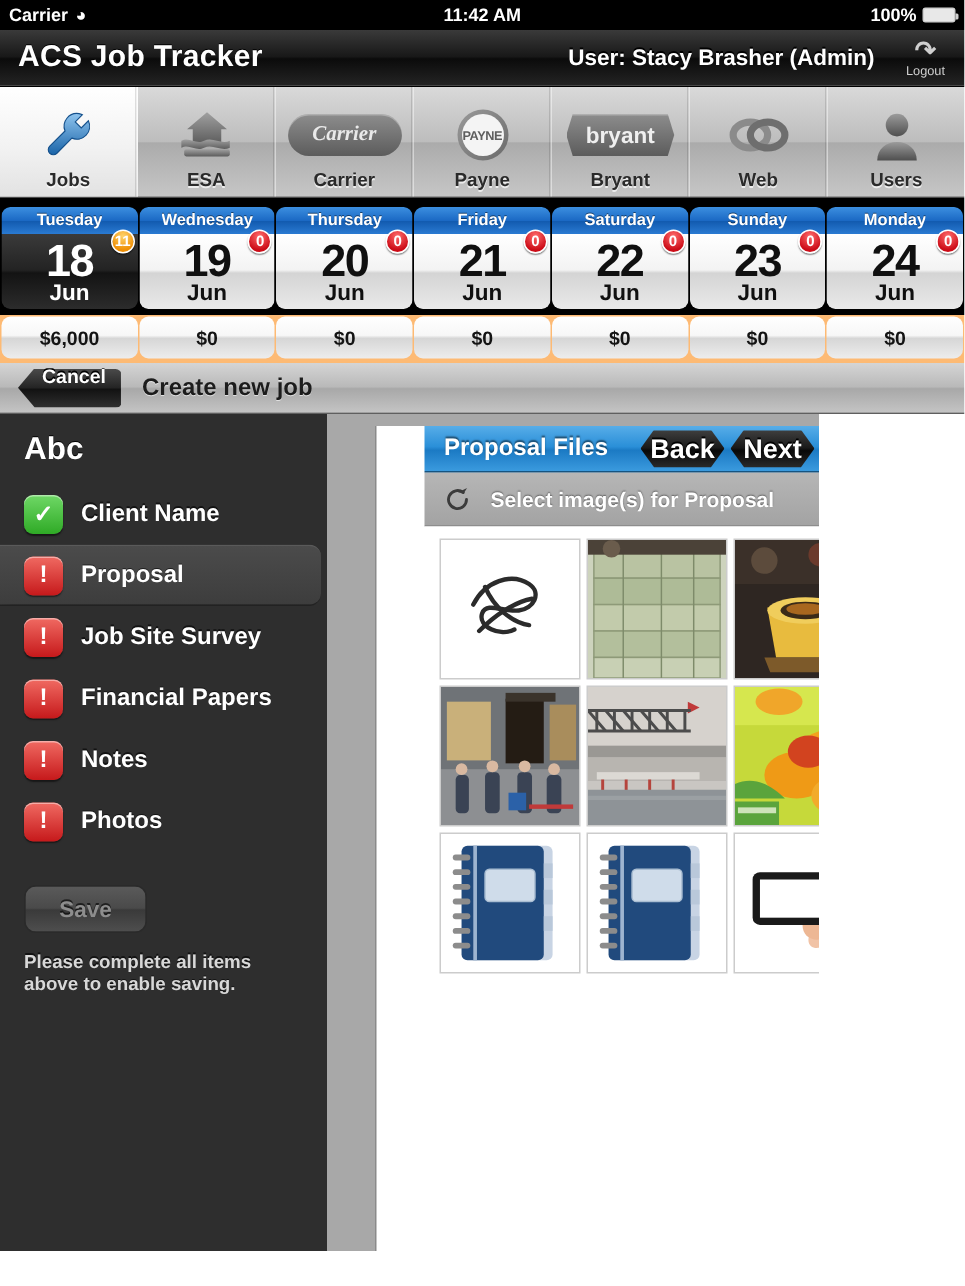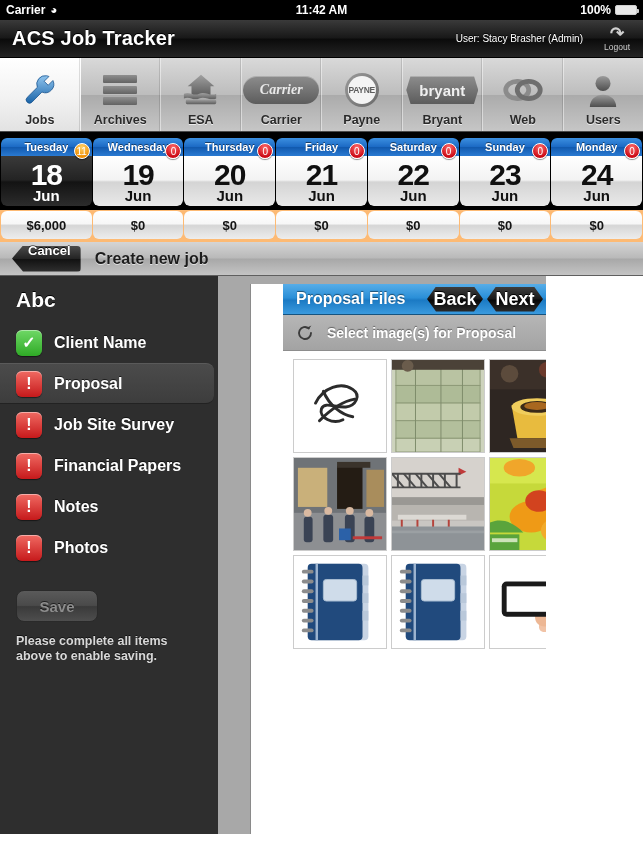--- a/index.html
+++ b/index.html
@@ -37,21 +37,21 @@
     height:38px; width:643px; position:relative;
     background:linear-gradient(to bottom,#3a3a3a 0%,#181818 48%,#0b0b0b 52%,#242424 100%);
     border-bottom:1px solid #000;
     display:flex; align-items:center; color:#fff;
   }
   #app-title{
     font-size:20px; font-weight:bold; margin-left:12px;
     text-shadow:0 -1px 0 #000; letter-spacing:.2px;
   }
   #app-user{
-    margin-left:auto; font-size:10px; font-weight:normal;
+    margin-left:auto; font-size:15px; font-weight:bold;
     text-shadow:0 -1px 0 #000; padding-right:8px;
   }
   #logout-btn{
     width:52px; height:38px; display:flex; flex-direction:column;
     align-items:center; justify-content:center; color:#cfcfcf; cursor:pointer;
   }
   #logout-btn .lg-icon{ font-size:17px; line-height:15px; font-weight:bold; }
   #logout-btn .lg-label{ font-size:8.5px; margin-top:1px; }
 
   
@@ -128,24 +128,24 @@
     align-items:center; justify-content:center;
     background:linear-gradient(to bottom,#3c8fe0 0%,#1b69c4 50%,#1159ae 51%,#2a7ad2 100%);
     border-top-left-radius:5px; border-top-right-radius:5px;
   }
   .day-name{
     font-size:11px; font-weight:bold; color:#fff;
     text-shadow:0 -1px 0 rgba(0,0,0,.5); white-space:nowrap; overflow:hidden;
     max-width:72px;
   }
   .badge{
-    position:absolute; right:2px; top:5px;
+    position:absolute; right:2px; top:15px;
     width:16px; height:16px; border-radius:50%;
     background:radial-gradient(circle at 50% 25%,#ff6b6b,#cc0c17 72%);
-    border:1.5px solid #fff; color:#fff; font-size:10px; font-weight:normal;
+    border:1.5px solid #fff; color:#fff; font-size:10px; font-weight:bold;
     display:flex; align-items:center; justify-content:center;
     box-shadow:0 1px 1px rgba(0,0,0,.45);
   }
   .badge.orange{ background:radial-gradient(circle at 50% 25%,#ffd36b,#ef8f05 72%); }
   .day-body{
     flex:1; display:flex; flex-direction:column;
     align-items:center; justify-content:center; gap:0;
     background:linear-gradient(to bottom,#ffffff 0%,#f3f3f3 48%,#d4d4d4 52%,#e9e9e9 100%);
     border-bottom-left-radius:5px; border-bottom-right-radius:5px;
   }
@@ -314,30 +314,20 @@
           <defs>
             <linearGradient id="wg" x1="0" y1="0" x2="0" y2="1">
               <stop offset="0" stop-color="#8fc4ee"></stop>
               <stop offset="1" stop-color="#1a64a8"></stop>
             </linearGradient>
           </defs>
           <path d="M27 5a9 9 0 0 0-9.8 12.2L6.5 27.8a3.5 3.5 0 1 0 5 5L22 22.2A9 9 0 0 0 33.6 10l-5 5-4.2-4.2 5-5A9 9 0 0 0 27 5z" fill="url(#wg)" stroke="#15518c" stroke-width=".8"></path>
         </svg>
       </span>
     <span class="tlabel">Jobs</span>
-  </div>
-  <div class="tab">
-    <span class="ticon">
-        <span class="archives-icon" aria-hidden="true">
-          <i></i>
-          <i></i>
-          <i></i>
-        </span>
-      </span>
-    <span class="tlabel">Archives</span>
   </div>
   <div class="tab">
     <span class="ticon">
         <svg viewBox="0 0 44 40" width="44" height="38">
           <defs>
             <linearGradient id="hg" x1="0" y1="0" x2="0" y2="1">
               <stop offset="0" stop-color="#a0a0a0"></stop>
               <stop offset="1" stop-color="#5d5d5d"></stop>
             </linearGradient>
           </defs>

